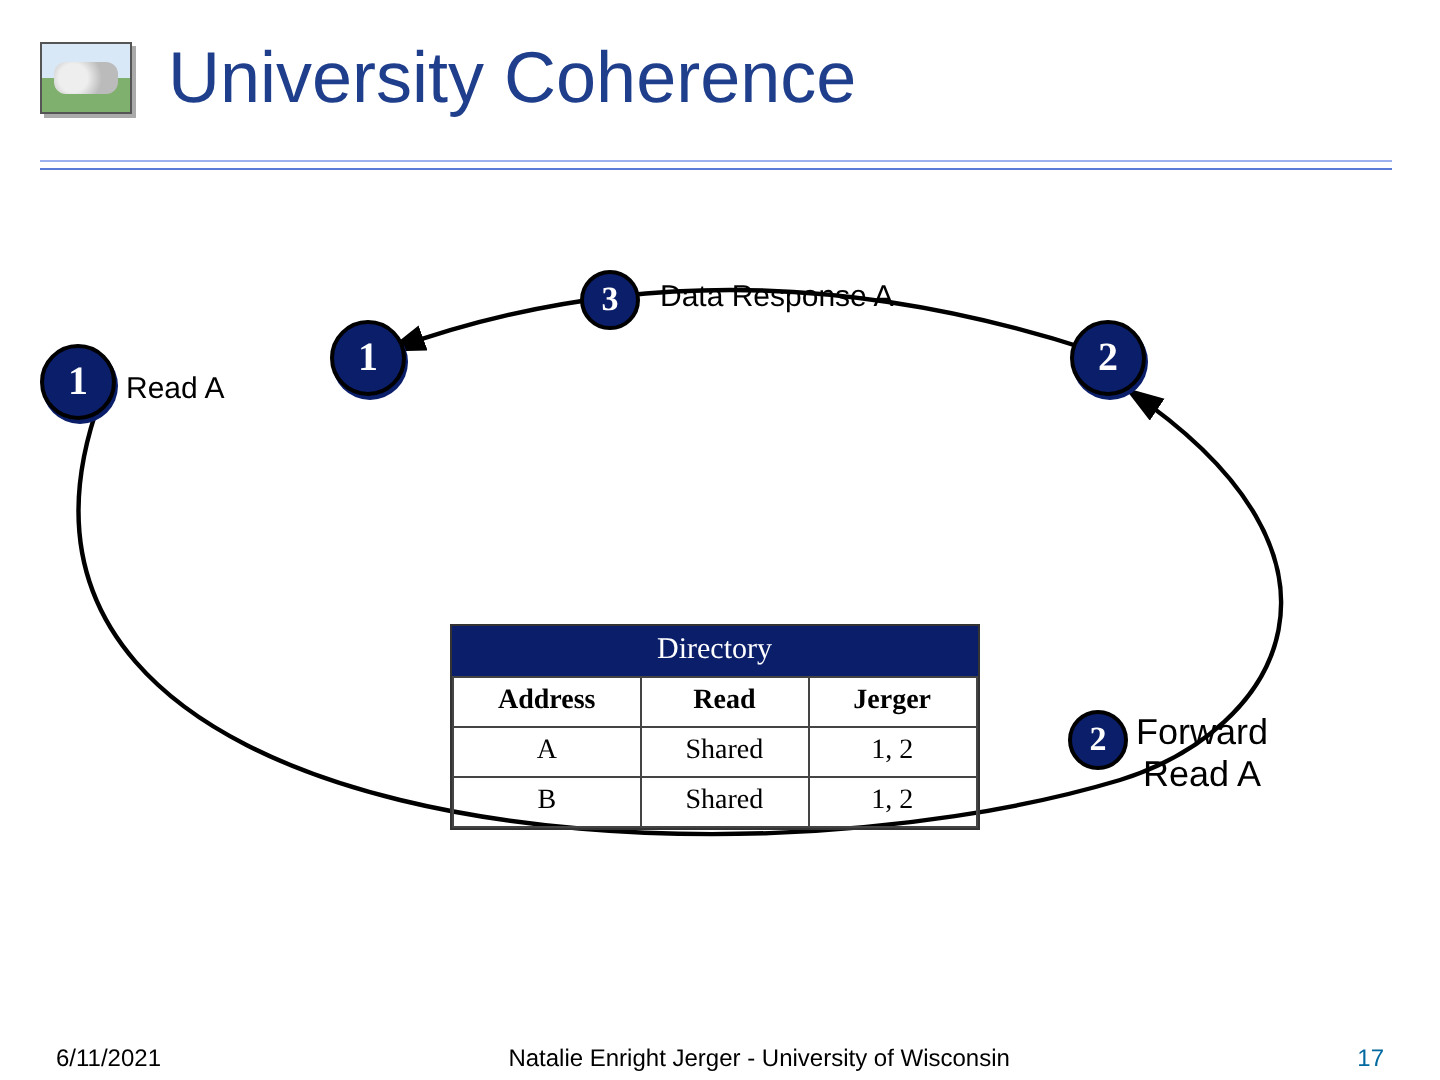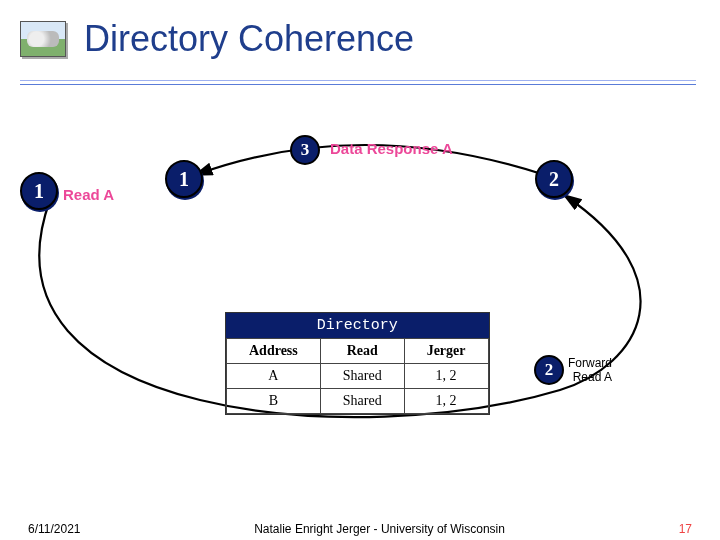--- a/index.html
+++ b/index.html
@@ -59,45 +59,45 @@
     position:absolute;
     width:30px; height:30px;
     border-radius:50%;
     background:#0a1e6a;
     border:2px solid #000;
     color:#fff;
     display:flex; align-items:center; justify-content:center;
     font-weight:bold; font-size:17px;
     font-family:"Comic Sans MS", cursive;
   }
-  .lbl { position:absolute; font-size:15px; color:#ec4899; font-family: Arial, sans-serif; font-weight: bold; }
+  .lbl { position:absolute; font-size:15px; color:#000000; font-family: Arial, sans-serif; }
 
   .dir {
     position:absolute;
     left:225px; top:222px;
     border:1px solid #333;
     font-family:"Comic Sans MS", cursive;
     font-size:14px;
   }
-  .dir .hdr { background:#0a1e6a; color:#fff; text-align:center; padding:4px 0; font-size:15px;font-family:Liberation Mono, monospace; }
+  .dir .hdr { background:#0a1e6a; color:#fff; text-align:center; padding:4px 0; font-size:15px; }
   .dir table { border-collapse:collapse; }
   .dir td, .dir th { border:1px solid #444; padding:4px 22px; text-align:center; font-weight:normal;margin-left:40px; }
   .dir th { font-weight:bold; }
 
-  .fwd { position:absolute; left:568px; top:266px; font-size:12px; text-align:right; font-family: Arial, sans-serif; }
+  .fwd { position:absolute; left:568px; top:266px; font-size:18px; text-align:center; font-family: Arial, sans-serif; }
 
   .footer { position:absolute; bottom:4px; left:0; right:0; display:flex; justify-content:space-between; padding:0 28px; font-family: Arial, sans-serif; font-size:12px; color:#000; }
-  .slidenum { color:#ef4444; }
+  .slidenum { color:#0369a1; }
 </style>
 </head>
 <body>
 
 <div class="header">
   <div class="logo"></div>
-  <div class="title">Directory Coherence</div>
+  <div class="title">University Coherence</div>
 </div>
 <div class="under1"></div>
 <div class="under2"></div>
 
 <div class="stage">
   <svg class="canvas" width="720" height="330">
     <defs>
       <marker id="arr" markerWidth="10" markerHeight="10" refX="8" refY="3" orient="auto">
         <path d="M0,0 L9,3 L0,6 Z" fill="#000"></path>
       </marker>

